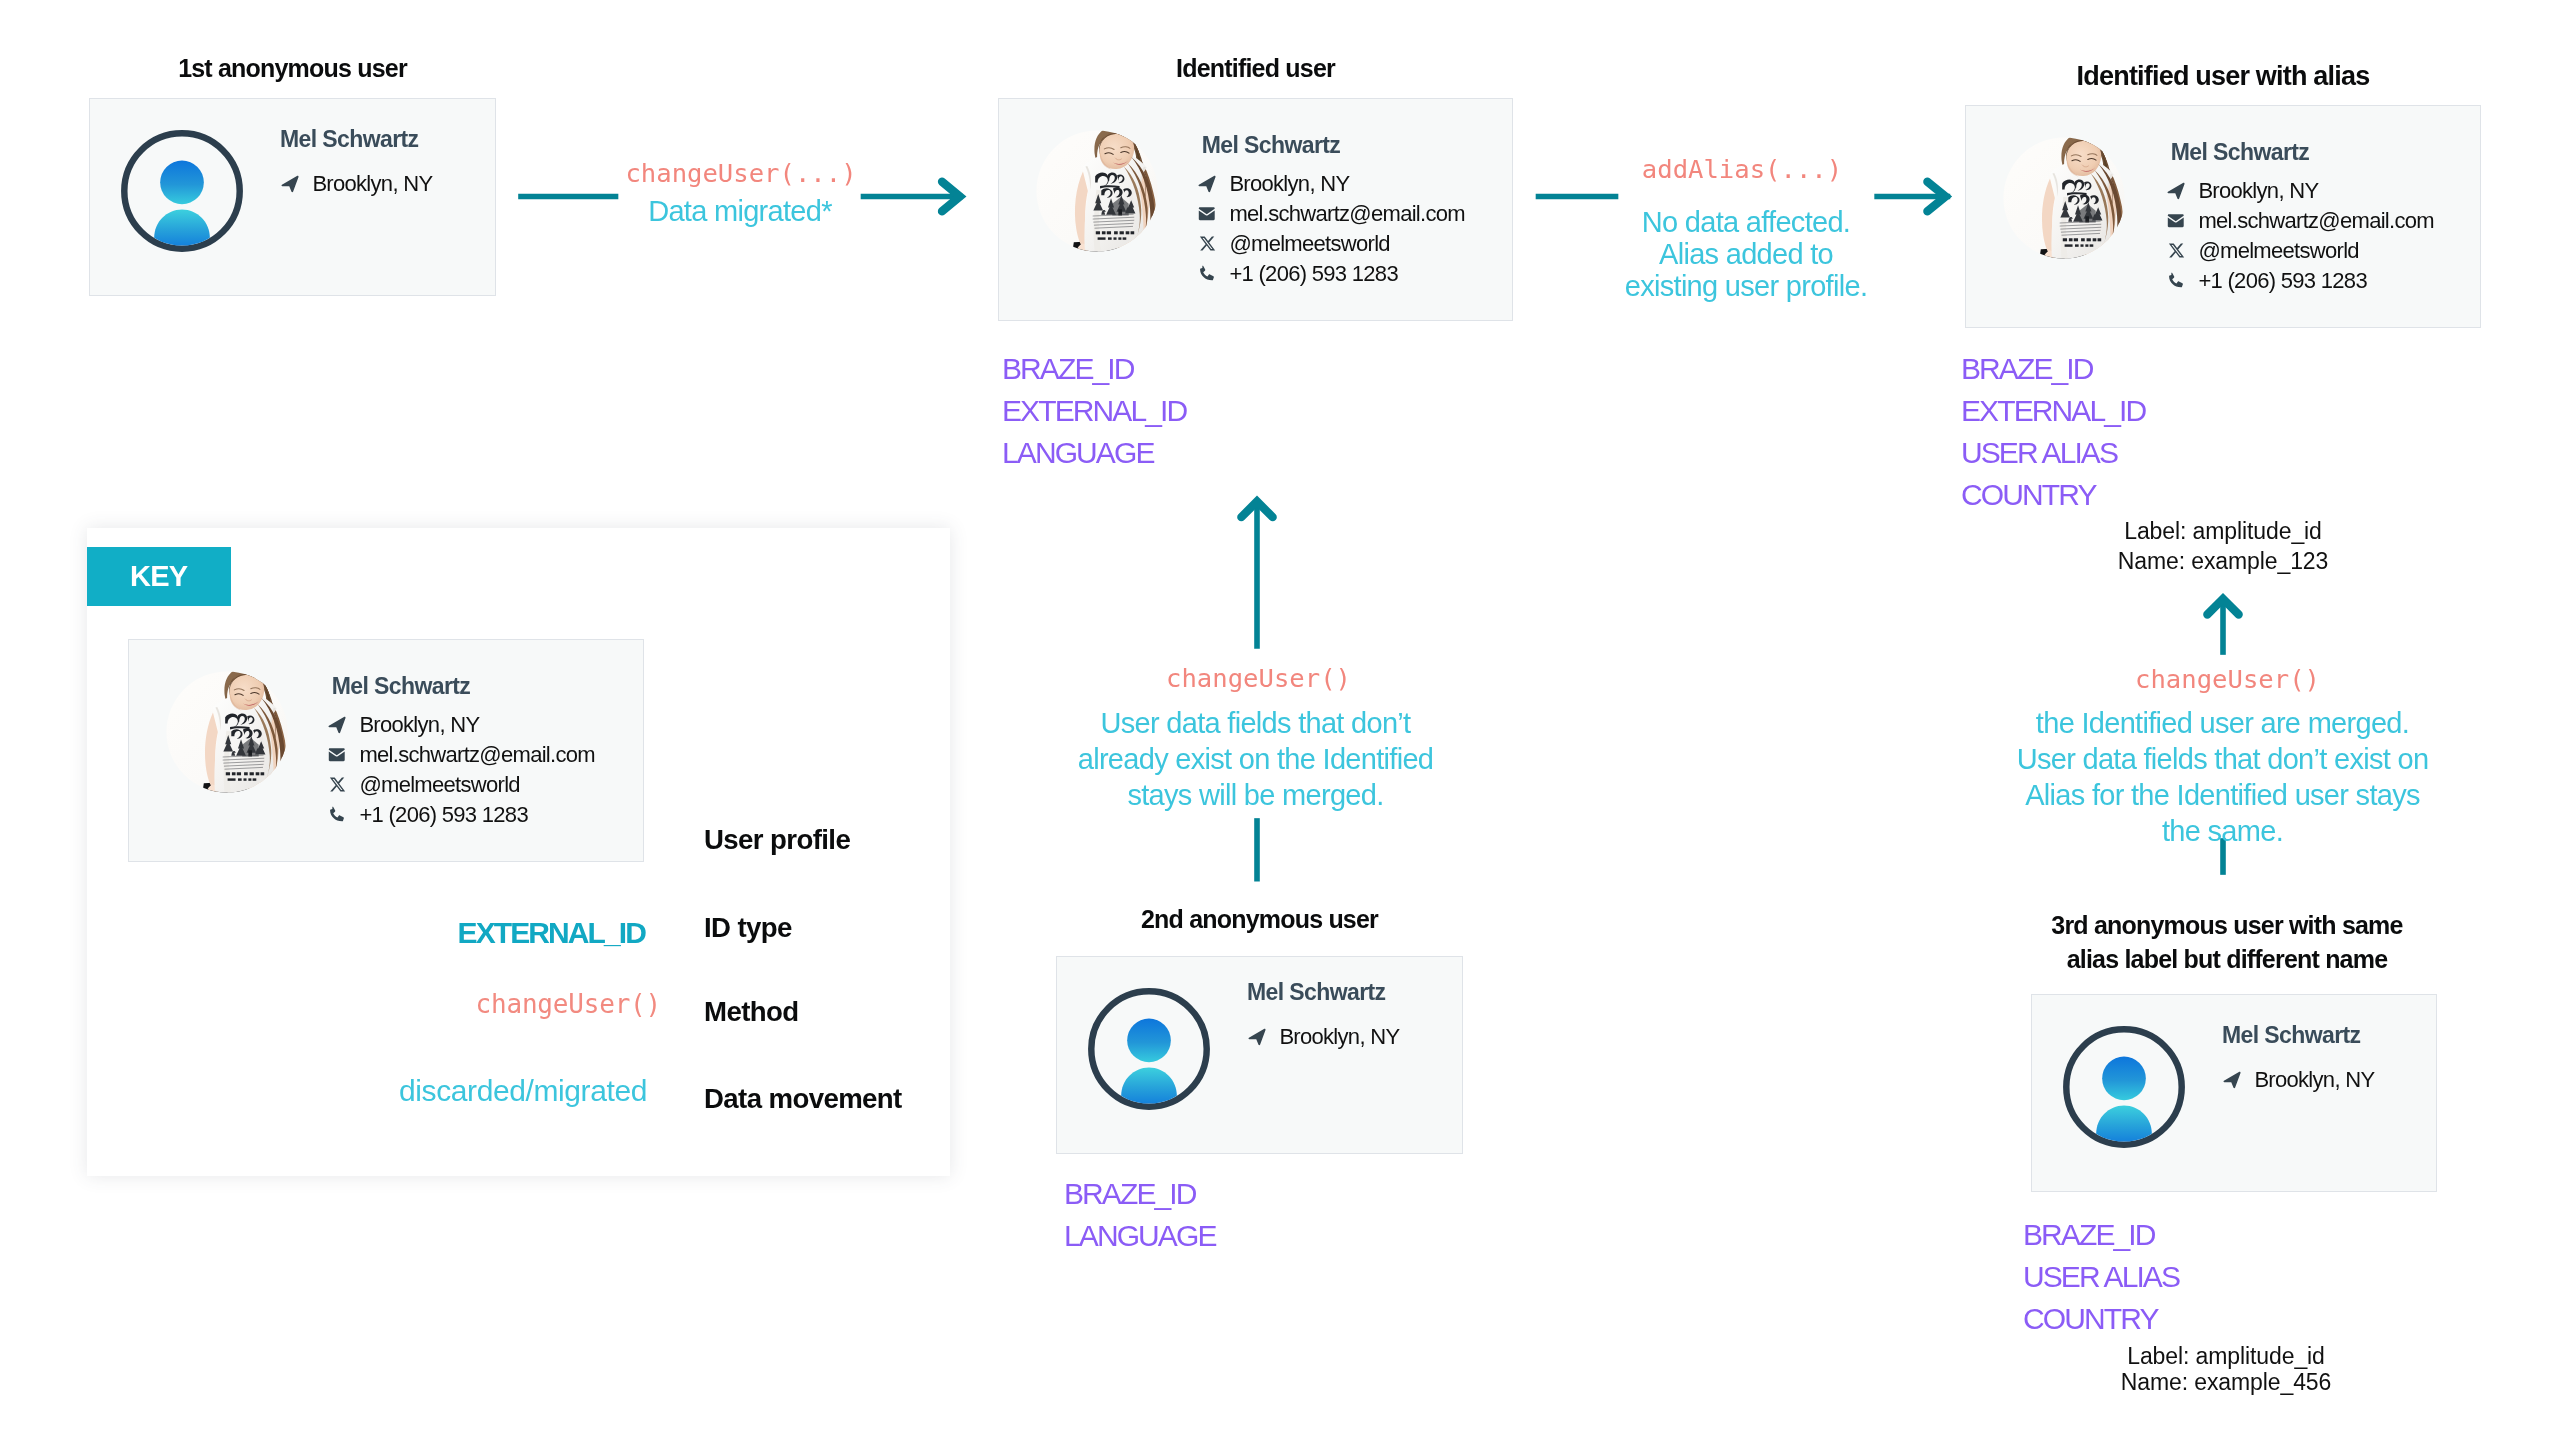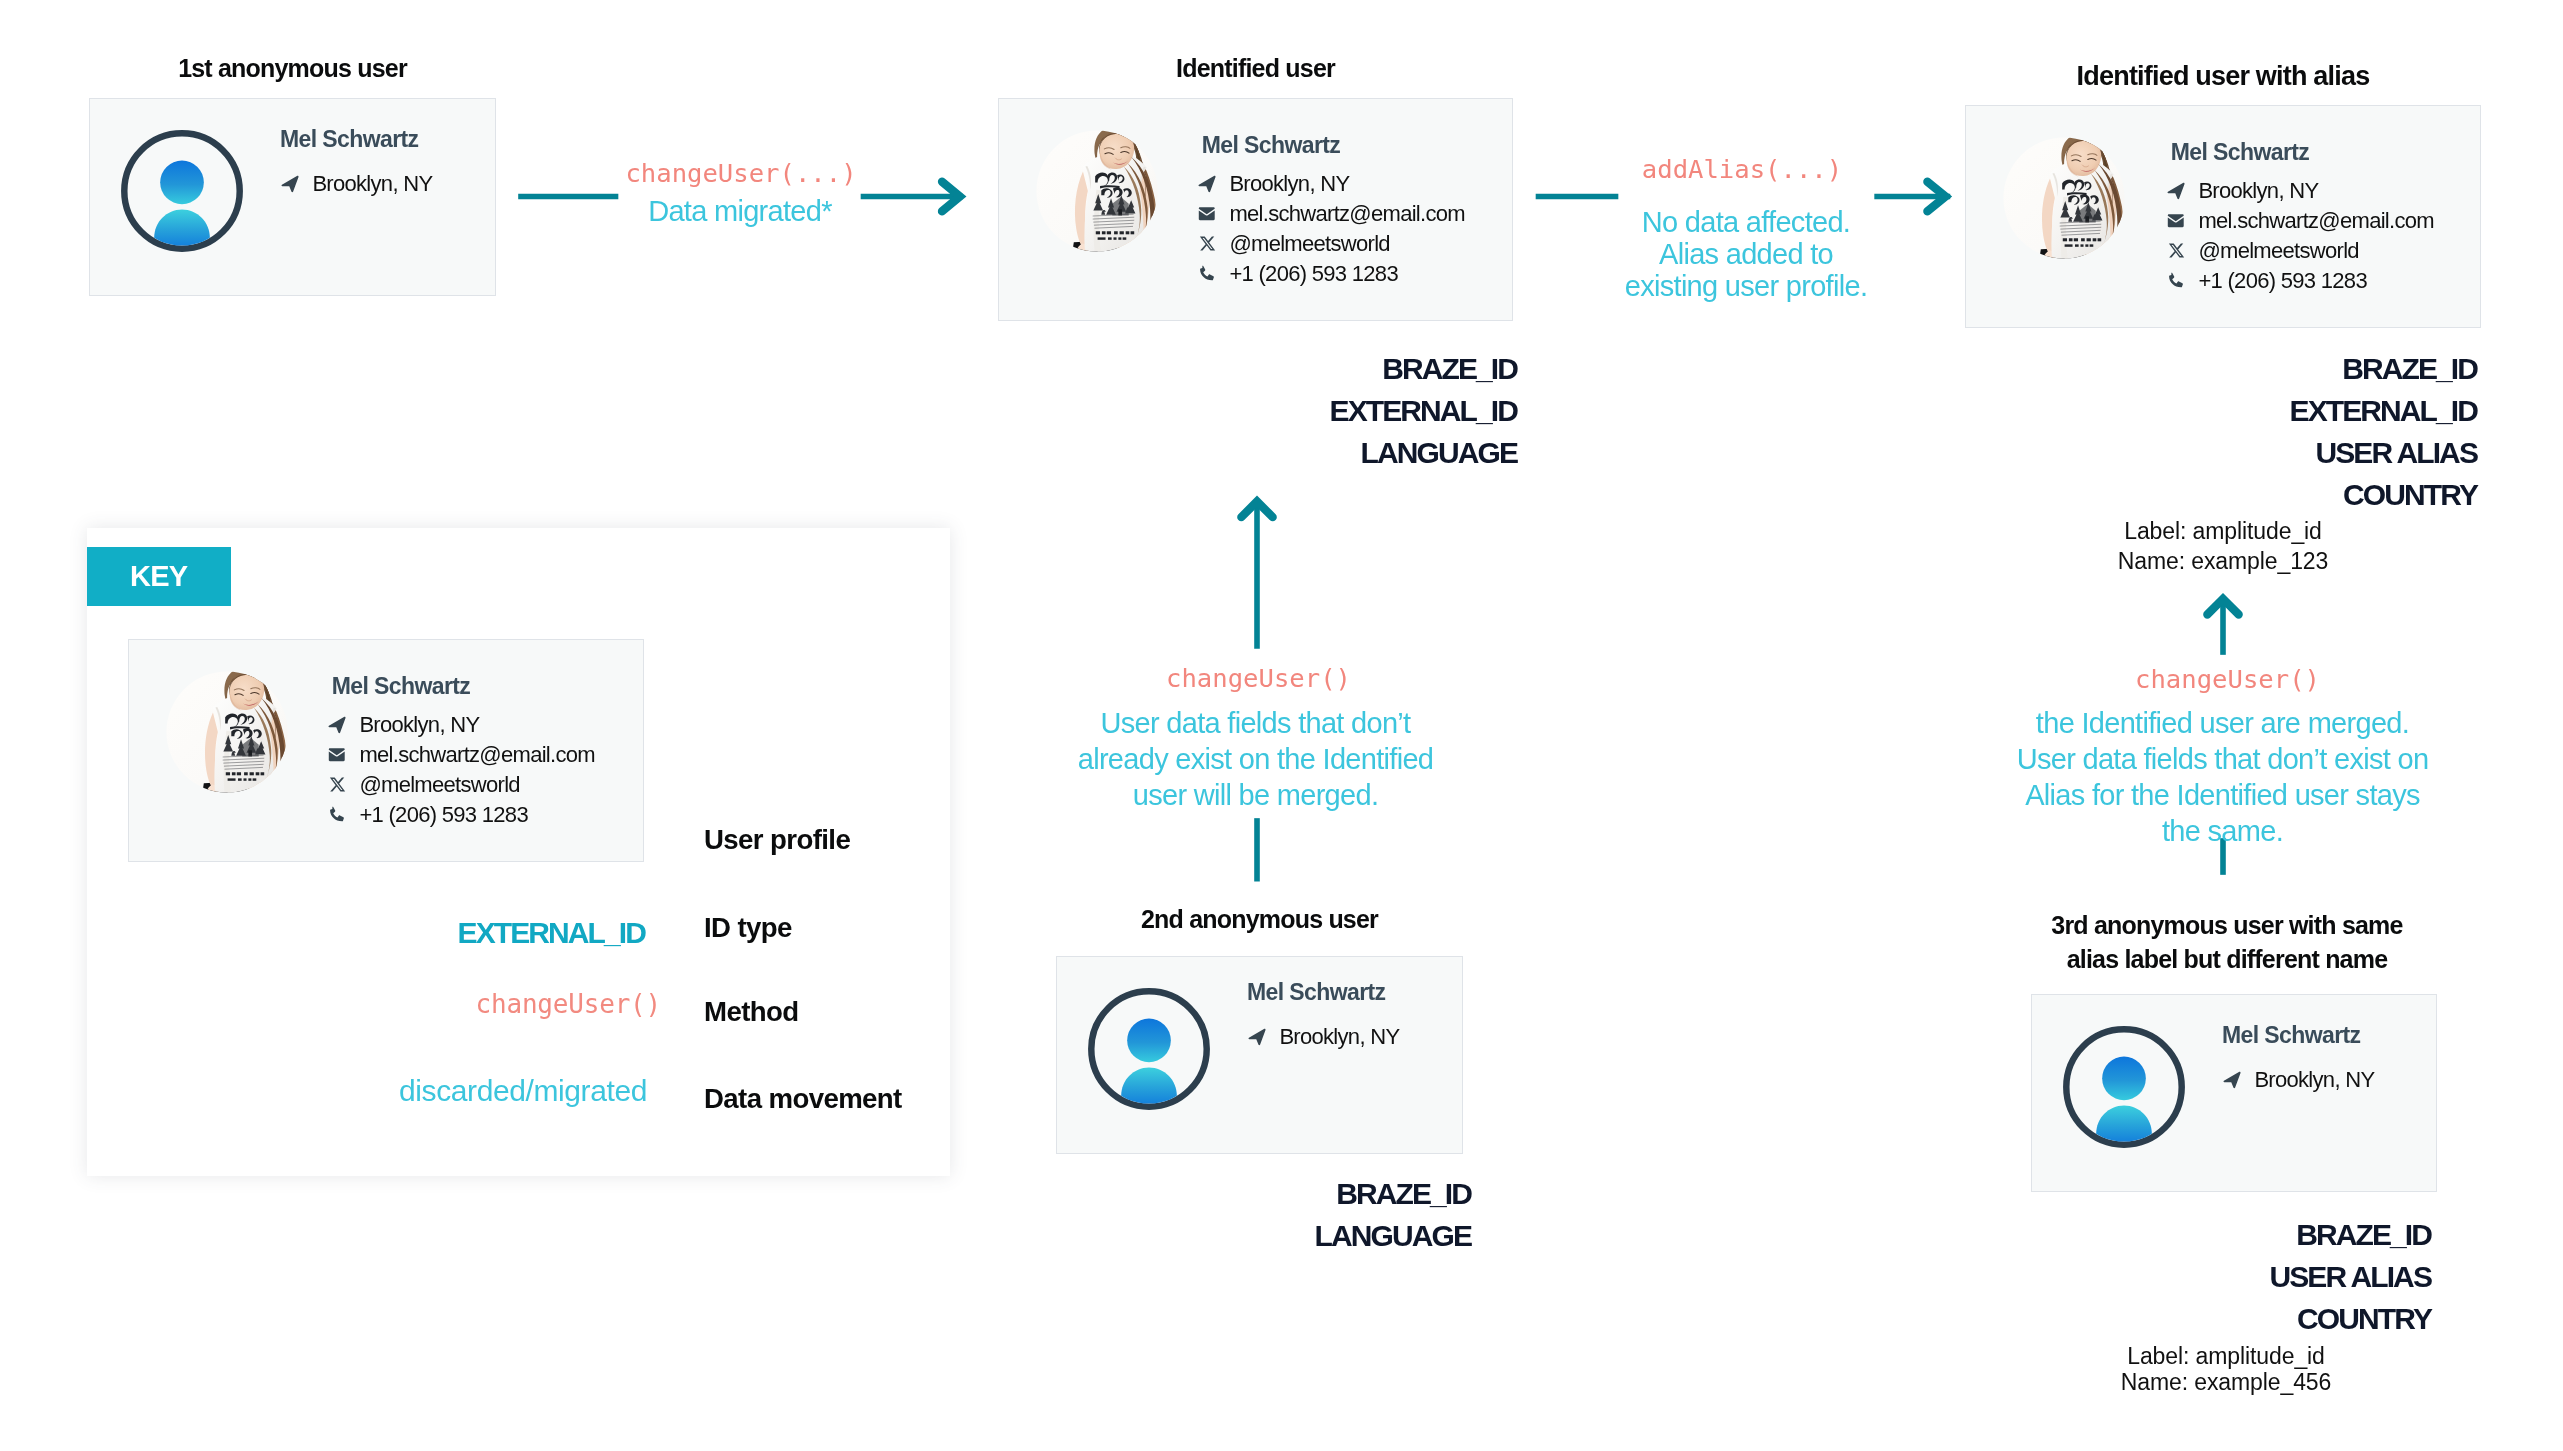--- a/index.html
+++ b/index.html
@@ -7,21 +7,21 @@
   .stage{position:absolute;left:0;top:0;width:2563px;height:1451px;}
   .abs{position:absolute;}
 
   
   .ucard{position:absolute;background:#f7f9f9;border:1.3px solid #dfe3e8;box-sizing:border-box;}
 
   
   .sect-title{position:absolute;font-weight:700;color:#0b0c0d;letter-spacing:-0.2px;text-align:center;line-height:1.18;}
 
   
-  .idlist{position:absolute;text-align:right;color:#0f172a;font-weight:700;letter-spacing:-1.9px;}
+  .idlist{position:absolute;text-align:left;color:#8b5cf6;font-weight:400;letter-spacing:-1.9px;}
 
   .aliasinfo{position:absolute;text-align:center;color:#111;line-height:1.36;}
 
   
   .methodtxt{position:absolute;text-align:center;color:#f2867d;font-family:"DejaVu Sans Mono",monospace;letter-spacing:0px;}
   .datatxt{position:absolute;text-align:center;color:#3cc5dd;line-height:1.30;letter-spacing:-0.7px;}
 
   
   .keypanel{position:absolute;background:#fff;box-shadow:0 0 17.5px rgba(60,72,88,0.13);}
   .keypanel > *{position:absolute;}
@@ -343,21 +343,21 @@
      <g fill="none" stroke="#038395" stroke-width="8.4">
        <path d="M30 10 V234"></path>
        <path d="M30 488 V583"></path>
      </g>
      <path d="M6.5 36.5 L30 13 L53.5 36.5" fill="none" stroke="#038395" stroke-width="12.5" stroke-linecap="round" stroke-linejoin="miter"></path>
   </svg>
   <div class="methodtxt" style="left:1105px;top:663px;width:307px;font-size:25.6px;line-height:31px;">changeUser()</div>
   <div class="datatxt" style="left:1062px;top:705px;width:387px;font-size:29px;line-height:36px;">
      <div>User data fields that don’t</div>
      <div>already exist on the Identified</div>
-     <div>user will be merged.</div>
+     <div>stays will be merged.</div>
   </div>
 
   <div class="sect-title" style="left:1056px;top:905px;width:407px;font-size:25px;letter-spacing:-0.8px;">2nd anonymous user</div>
   <div class="ucard" style="left:1056px;top:956px;width:407px;height:198px;">
      <svg class="abs" style="left:31px;top:31px;width:122px;height:122px;" viewBox="0 0 182 182" width="122" height="122">
         <use href="#sym-avatar" x="0" y="0" width="182" height="182"></use>
       </svg>
      <div class="abs" style="left:186px;top:22px;">
         <div class="uname" style="font-size:23px;margin-left:4px;">Mel Schwartz</div>
         <div class="urow" style="margin-top:17.5px;font-size:22px;">

